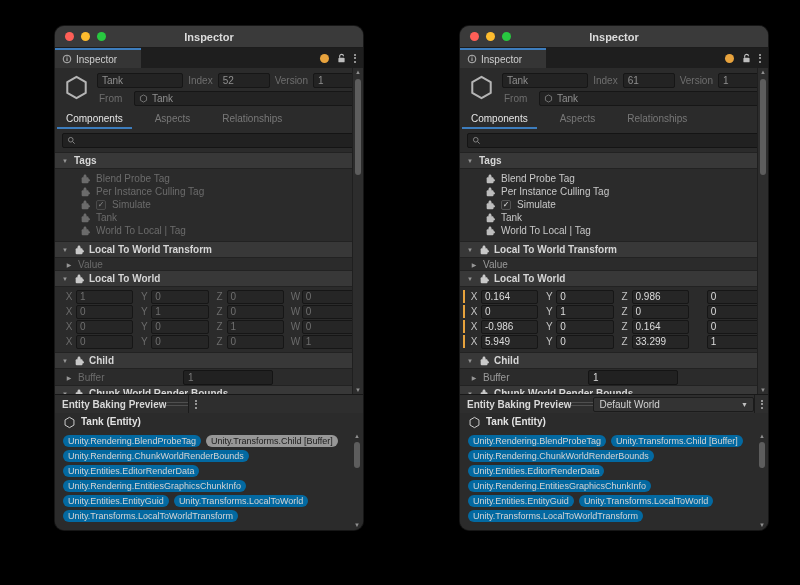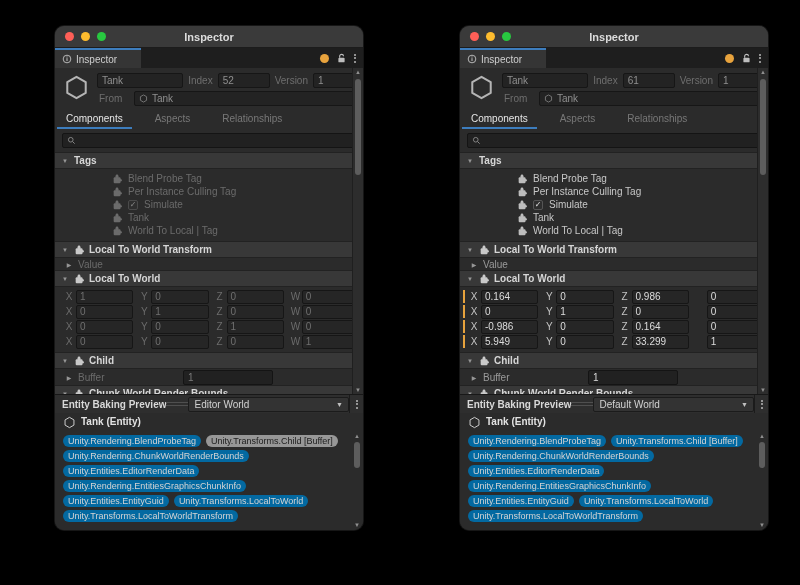--- a/index.html
+++ b/index.html
@@ -45,21 +45,21 @@
   .search{height:13px;background:#212121;border:1px solid #141414;border-radius:2px;
     display:flex;align-items:center;padding:0 4px;gap:3px;color:#8a8a8a;}
   
   .sec{height:15px;flex:0 0 15px;background:#383838;border-top:1px solid #222;border-bottom:1px solid #222;
     display:flex;align-items:center;gap:5px;padding:0 6px;}
   .sec .t{font-weight:bold;color:#d6d6d6;}
   .tri{font-size:6px;color:#969696;width:8px;text-align:center;}
   .puz{color:#c9c9c9;}
   
   .tagblock{padding:3px 0 4px 0;}
-  .tagrow{display:flex;align-items:center;gap:6px;height:13px;padding-left:25px;margin-left:32px;}
+  .tagrow{display:flex;align-items:center;gap:6px;height:13px;padding-left:25px;}
   .tagrow .puz{color:#bdbdbd;}
   .check{width:10px;height:10px;border:1px solid #555;border-radius:2px;background:#2e2e2e;
     display:flex;align-items:center;justify-content:center;color:#e2e2e2;font-size:8px;box-sizing:border-box;}
   .check::after{content:"\2713";}
   
   .valrow{height:15px;display:flex;align-items:center;gap:5px;padding-left:10px;color:#9a9a9a;}
   
   .matrix{padding:2px 0 3px 0;}
   .mrow{display:flex;align-items:center;height:15px;gap:7px;padding:0 4px 0 10px;position:relative;}
   .mrow.changed::before{content:"";position:absolute;left:3px;top:1px;bottom:1px;width:2px;background:#e8a33d;}
@@ -411,24 +411,20 @@
         <span class="ar dn">▼</span>
       </div>
     </div>
 
     <div class="baking">
       <span class="baklbl">Entity Baking Preview</span>
       <span class="handle">
           <i></i>
           <i></i>
         </span>
-      <span class="world">
-        <span>Editor World</span>
-        <span class="caret">▼</span>
-      </span>
       <span class="kebabwrap">
         <span class="kdots">
             <i></i>
             <i></i>
             <i></i>
           </span>
       </span>
     </div>
 
     <div class="chips">

